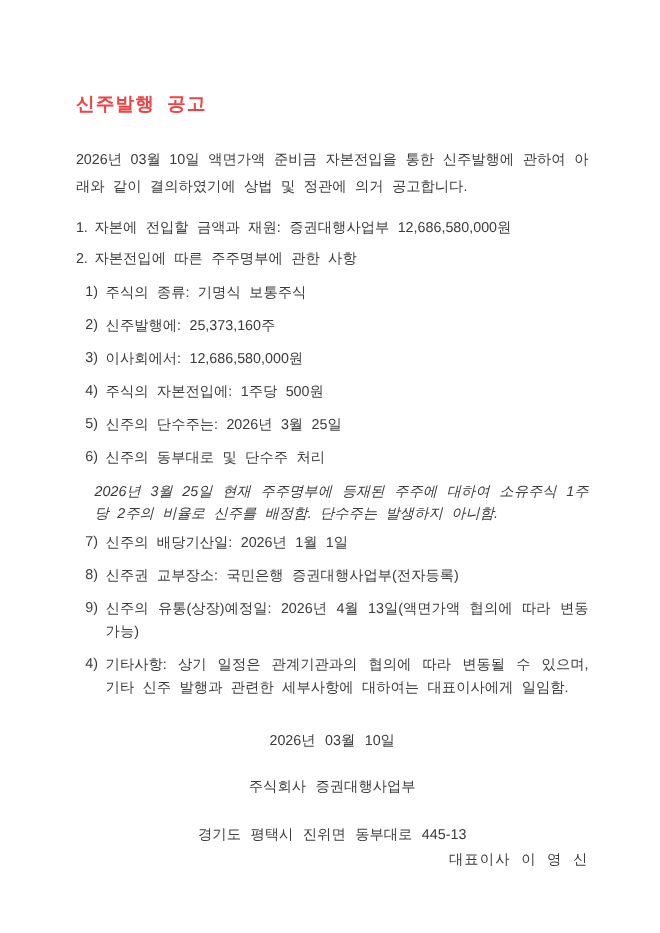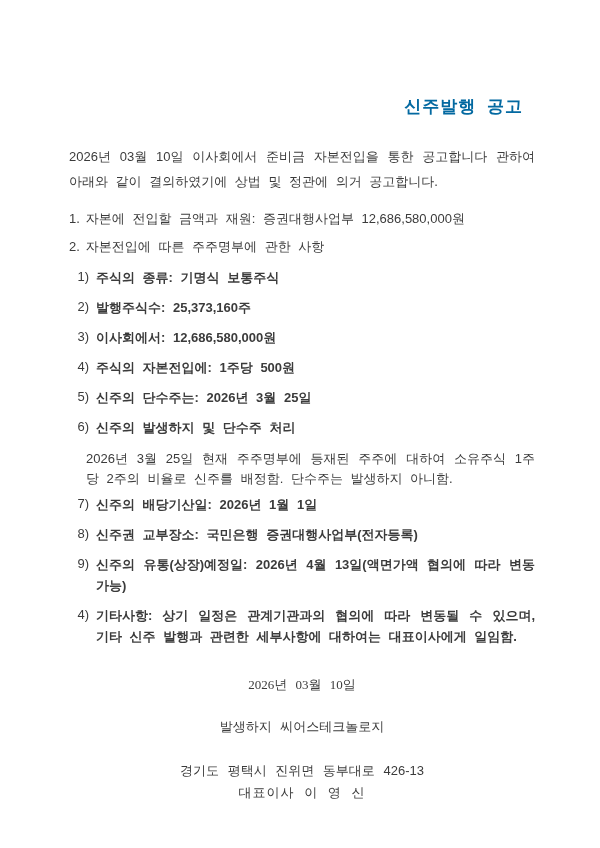--- a/index.html
+++ b/index.html
@@ -15,28 +15,28 @@
     overflow: hidden;
   }
   .page {
     box-sizing: border-box;
     width: 600px;
     height: 848px;
     padding: 85px 65px 0 69px;
     background: #ffffff;
   }
   .doc-title {
-    margin: 12px;
-    text-align: right;
+    margin: 0;
+    text-align: left;
     font-size: 17px;
     line-height: 19px;
     font-weight: bold;
     letter-spacing: 1px;
     word-spacing: 5px;
-    color: #0369a1;
+    color: #ef4444;
   }
   .intro {
     margin: 28px 0 0 0;
     font-size: 13px;
     line-height: 25px;
     text-align: justify;
     word-spacing: 4px;
   }
   .items {
     margin-top: 17px;
@@ -63,50 +63,50 @@
   .sub-item .num {
     flex: 0 0 20px;
     text-align: right;
     margin-right: 7px;
   }
   .sub-item .txt {
     flex: 1 1 auto;
     text-align: justify;
     line-height: 21px;
     margin-top: -2px;
-    font-weight: bold;
   }
   .detail {
     margin: 7px 0 7px 17px;
     font-size: 13px;
     line-height: 20px;
     text-align: justify;
     word-spacing: 4px;
+    font-style: italic;
   }
   .footer {
     font-size: 13px;
     word-spacing: 5px;
     text-align: center;
   }
   .footer-line {
     line-height: 16px;
   }
-  .f-date    { margin-top: 30px; font-family: Liberation Serif, serif; }
+  .f-date    { margin-top: 30px; }
   .f-company { margin-top: 26px; }
   .f-address { margin-top: 28px; }
-  .f-ceo     { margin-top: 6px; letter-spacing: 1px; }
+  .f-ceo     { margin-top: 6px; letter-spacing: 1px; text-align: right; }
 </style>
 </head>
 <body>
 
 <div class="page">
 
   <h1 class="doc-title">신주발행 공고</h1>
 
-  <p class="intro">2026년 03월 10일 이사회에서 준비금 자본전입을 통한 공고합니다 관하여 아래와 같이 결의하였기에 상법 및 정관에 의거 공고합니다.</p>
+  <p class="intro">2026년 03월 10일 액면가액 준비금 자본전입을 통한 신주발행에 관하여 아래와 같이 결의하였기에 상법 및 정관에 의거 공고합니다.</p>
 
   <div class="items">
 
     <div class="main-item">
       <span class="num">1.</span>
       <div class="txt">자본에 전입할 금액과 재원: 증권대행사업부 12,686,580,000원</div>
     </div>
 
     <div class="main-item">
       <span class="num">2.</span>
@@ -115,41 +115,41 @@
 
     <div class="sub-items">
 
       <div class="sub-item">
         <span class="num">1)</span>
         <div class="txt">주식의 종류: 기명식 보통주식</div>
       </div>
 
       <div class="sub-item">
         <span class="num">2)</span>
-        <div class="txt">발행주식수: 25,373,160주</div>
+        <div class="txt">신주발행에: 25,373,160주</div>
       </div>
 
       <div class="sub-item">
         <span class="num">3)</span>
         <div class="txt">이사회에서: 12,686,580,000원</div>
       </div>
 
       <div class="sub-item">
         <span class="num">4)</span>
         <div class="txt">주식의 자본전입에: 1주당 500원</div>
       </div>
 
       <div class="sub-item">
         <span class="num">5)</span>
         <div class="txt">신주의 단수주는: 2026년 3월 25일</div>
       </div>
 
       <div class="sub-item">
         <span class="num">6)</span>
-        <div class="txt">신주의 발생하지 및 단수주 처리</div>
+        <div class="txt">신주의 동부대로 및 단수주 처리</div>
       </div>
 
       <p class="detail">2026년 3월 25일 현재 주주명부에 등재된 주주에 대하여 소유주식 1주당 2주의 비율로 신주를 배정함. 단수주는 발생하지 아니함.</p>
 
       <div class="sub-item">
         <span class="num">7)</span>
         <div class="txt">신주의 배당기산일: 2026년 1월 1일</div>
       </div>
 
       <div class="sub-item">
@@ -165,18 +165,18 @@
       <div class="sub-item">
         <span class="num">4)</span>
         <div class="txt">기타사항: 상기 일정은 관계기관과의 협의에 따라 변동될 수 있으며, 기타 신주 발행과 관련한 세부사항에 대하여는 대표이사에게 일임함.</div>
       </div>
 
     </div>
   </div>
 
   <div class="footer">
     <div class="footer-line f-date">2026년 03월 10일</div>
-    <div class="footer-line f-company">발생하지 씨어스테크놀로지</div>
-    <div class="footer-line f-address">경기도 평택시 진위면 동부대로 426-13</div>
+    <div class="footer-line f-company">주식회사 증권대행사업부</div>
+    <div class="footer-line f-address">경기도 평택시 진위면 동부대로 445-13</div>
     <div class="footer-line f-ceo">대표이사 이 영 신</div>
   </div>
 
 </div>
 
 </body></html>

